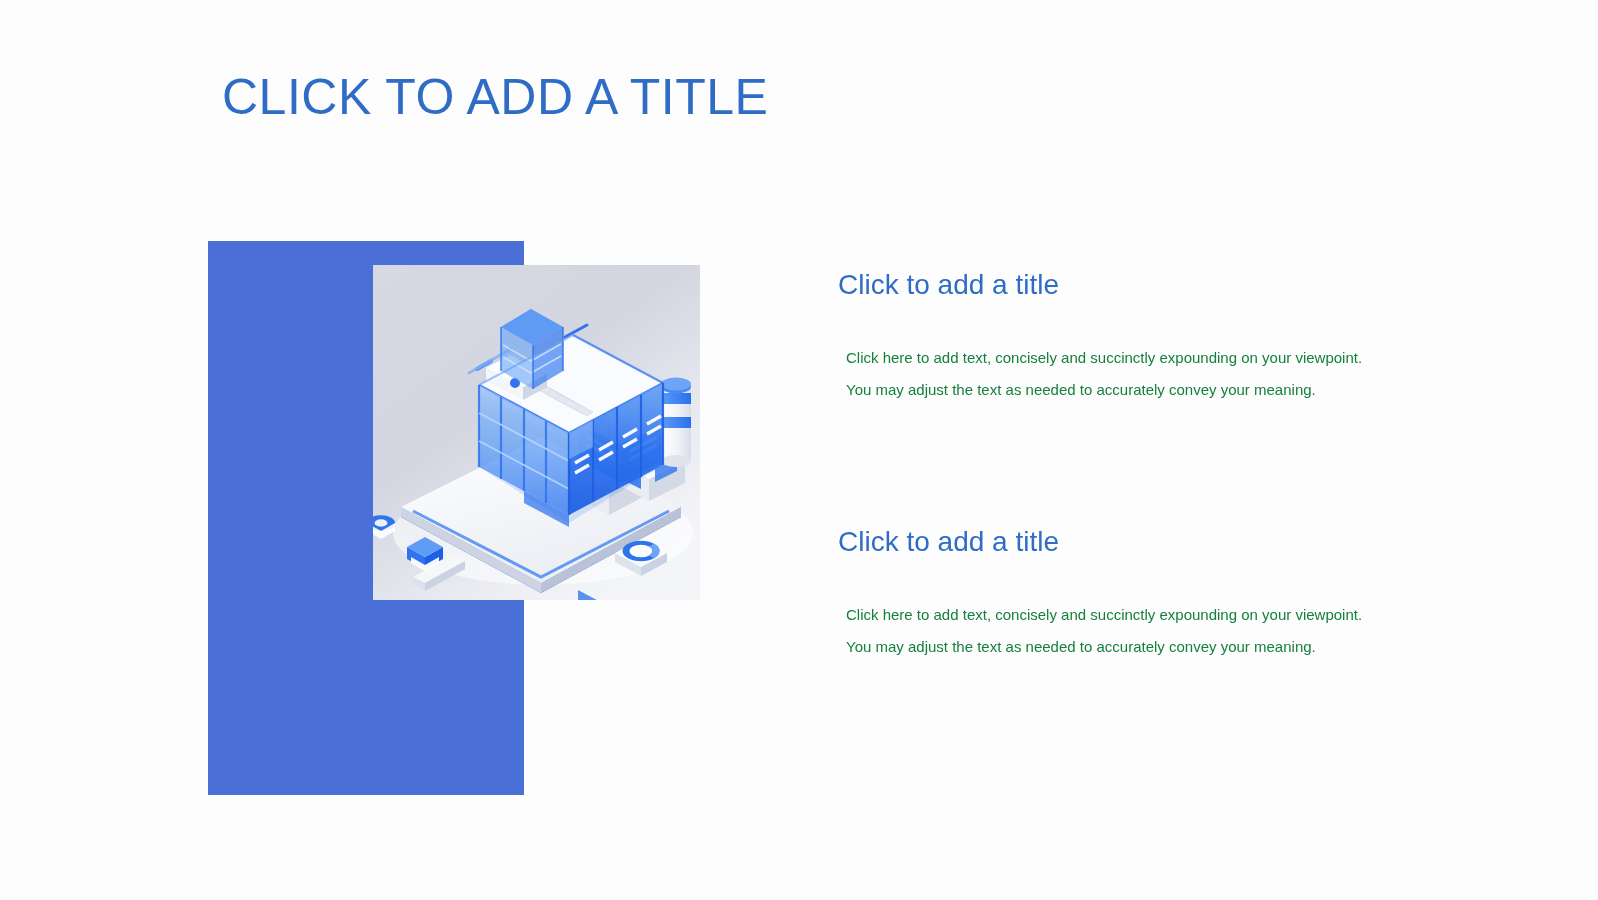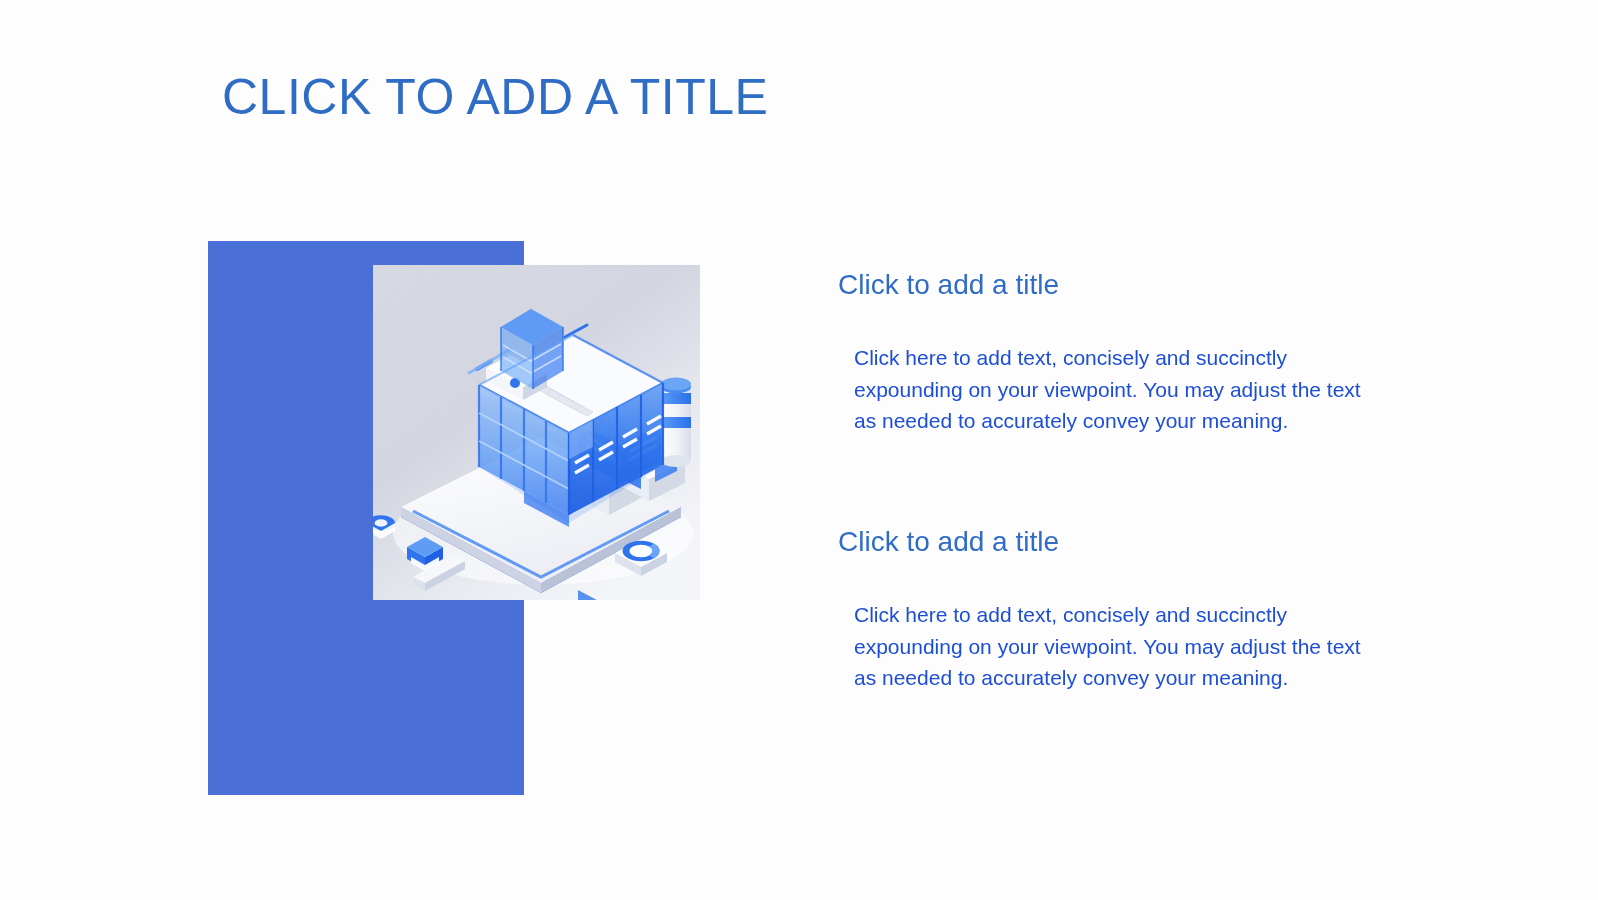--- a/index.html
+++ b/index.html
@@ -67,25 +67,25 @@
   #block-2 { top: 523px; }
 
   .block-heading {
     font-size: 28px;
     line-height: 38px;
     color: #2f6cc6;
     font-weight: 400;
     margin: 0 0 38px 0;
   }
   .block-body {
-    font-size: 21px;
+    font-size: 15px;
     line-height: 31.5px;
-    color: #1d4ed8;
+    color: #15803d;
     font-weight: 400;
-    margin: 16px;
+    margin: 8px;
   }
 </style>
 </head>
 <body>
 
 <div id="slide">
 
   <div id="slide-title">CLICK TO ADD A TITLE</div>
 
   <div id="accent-rect"></div>

